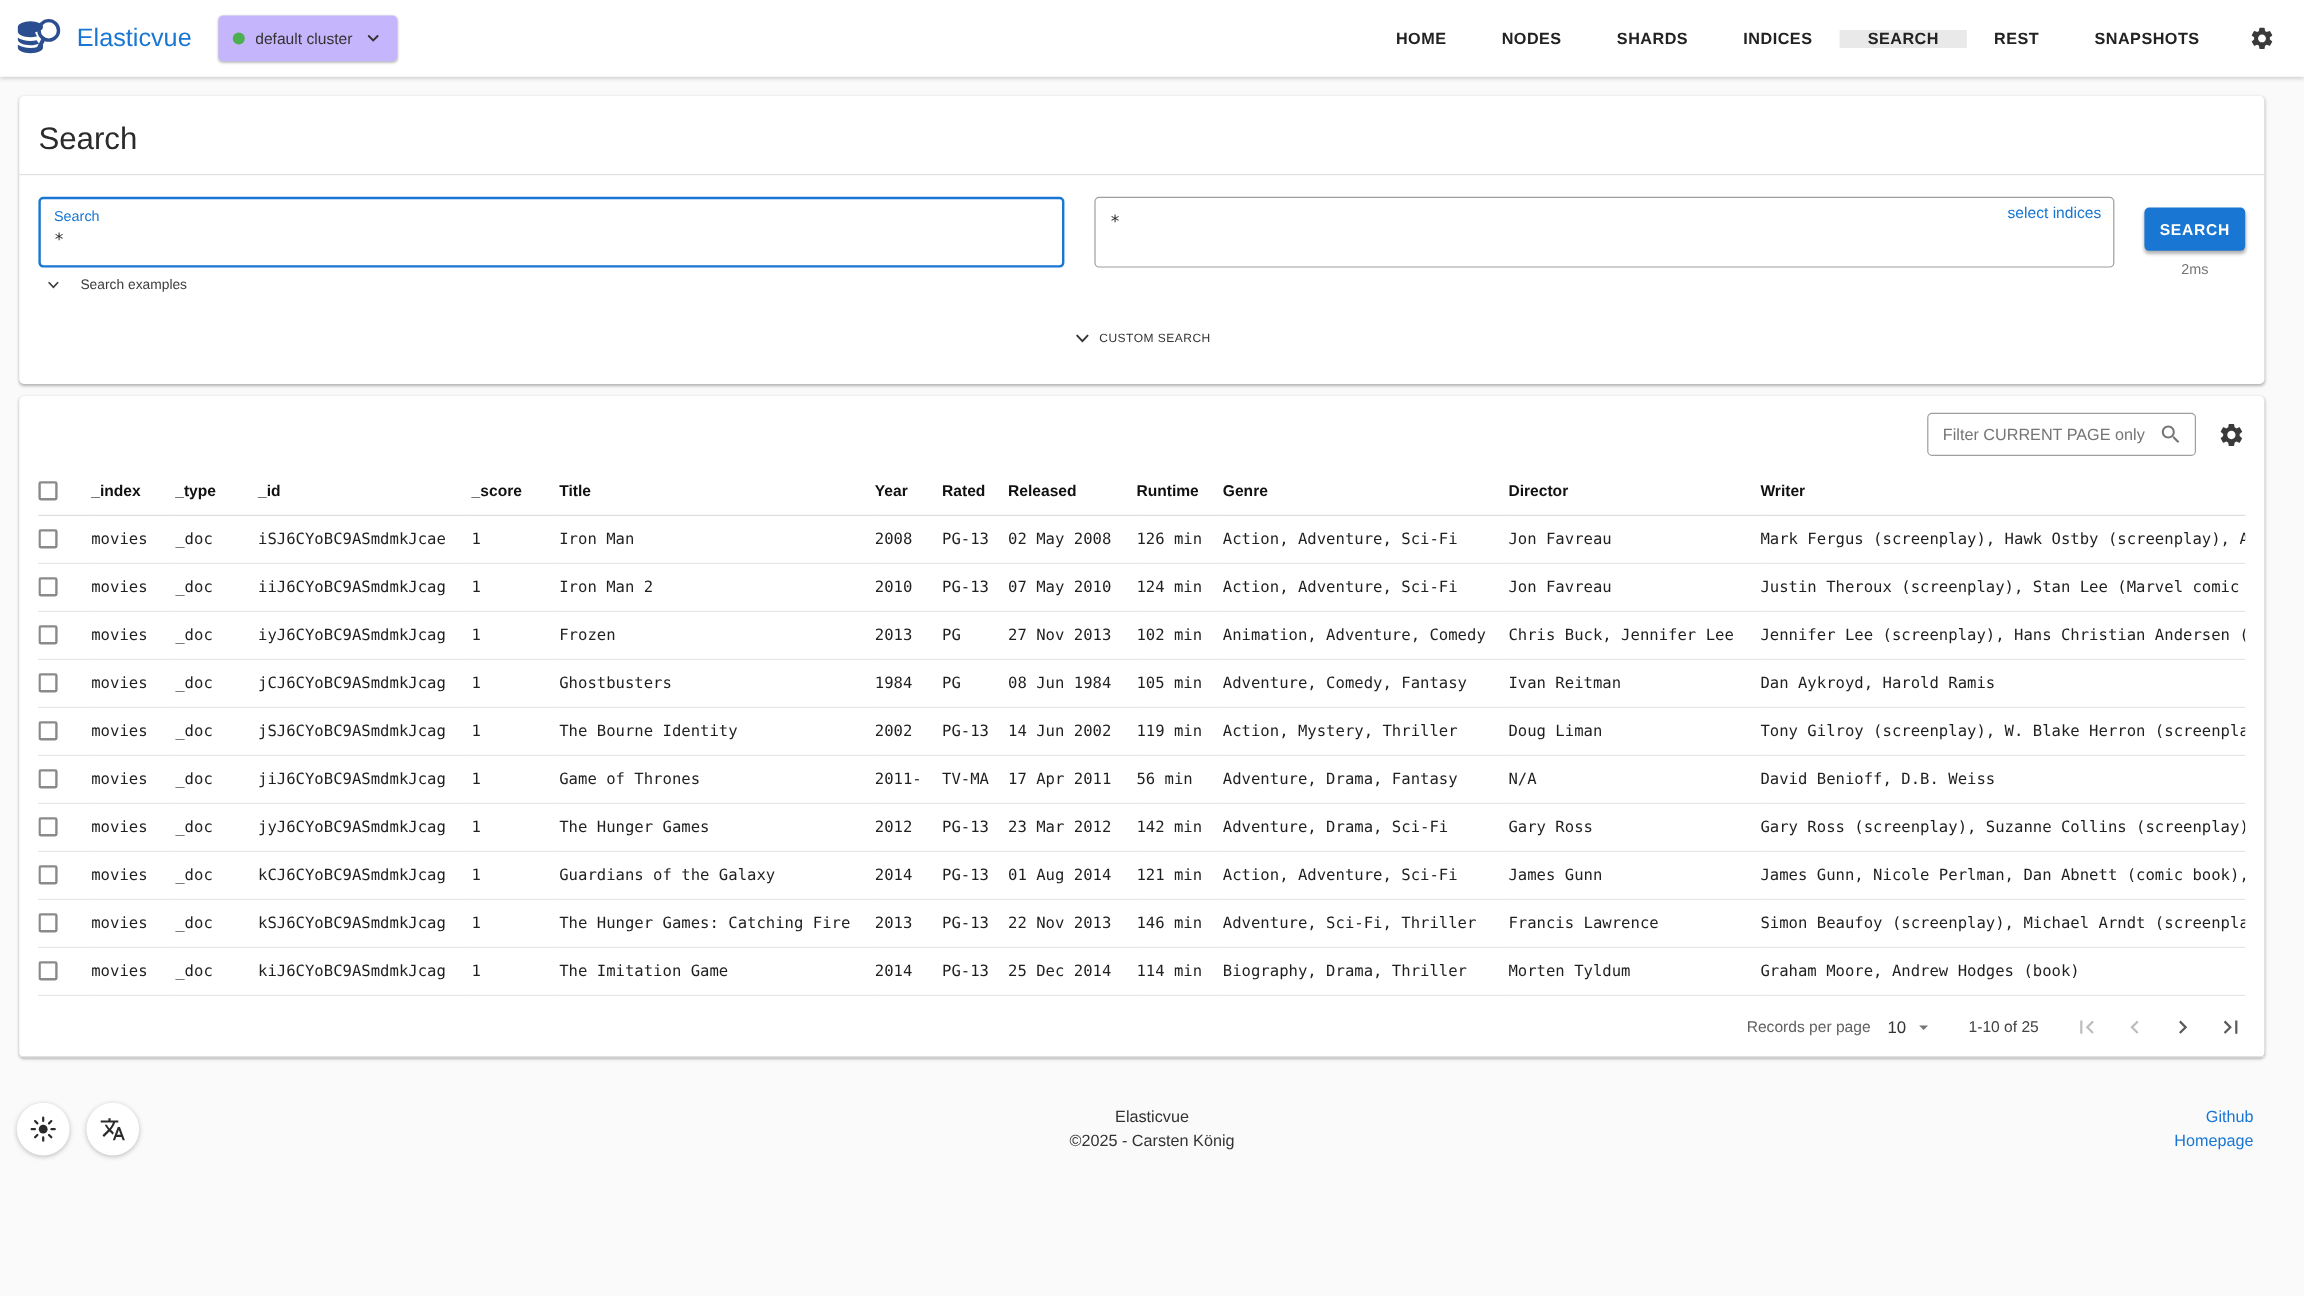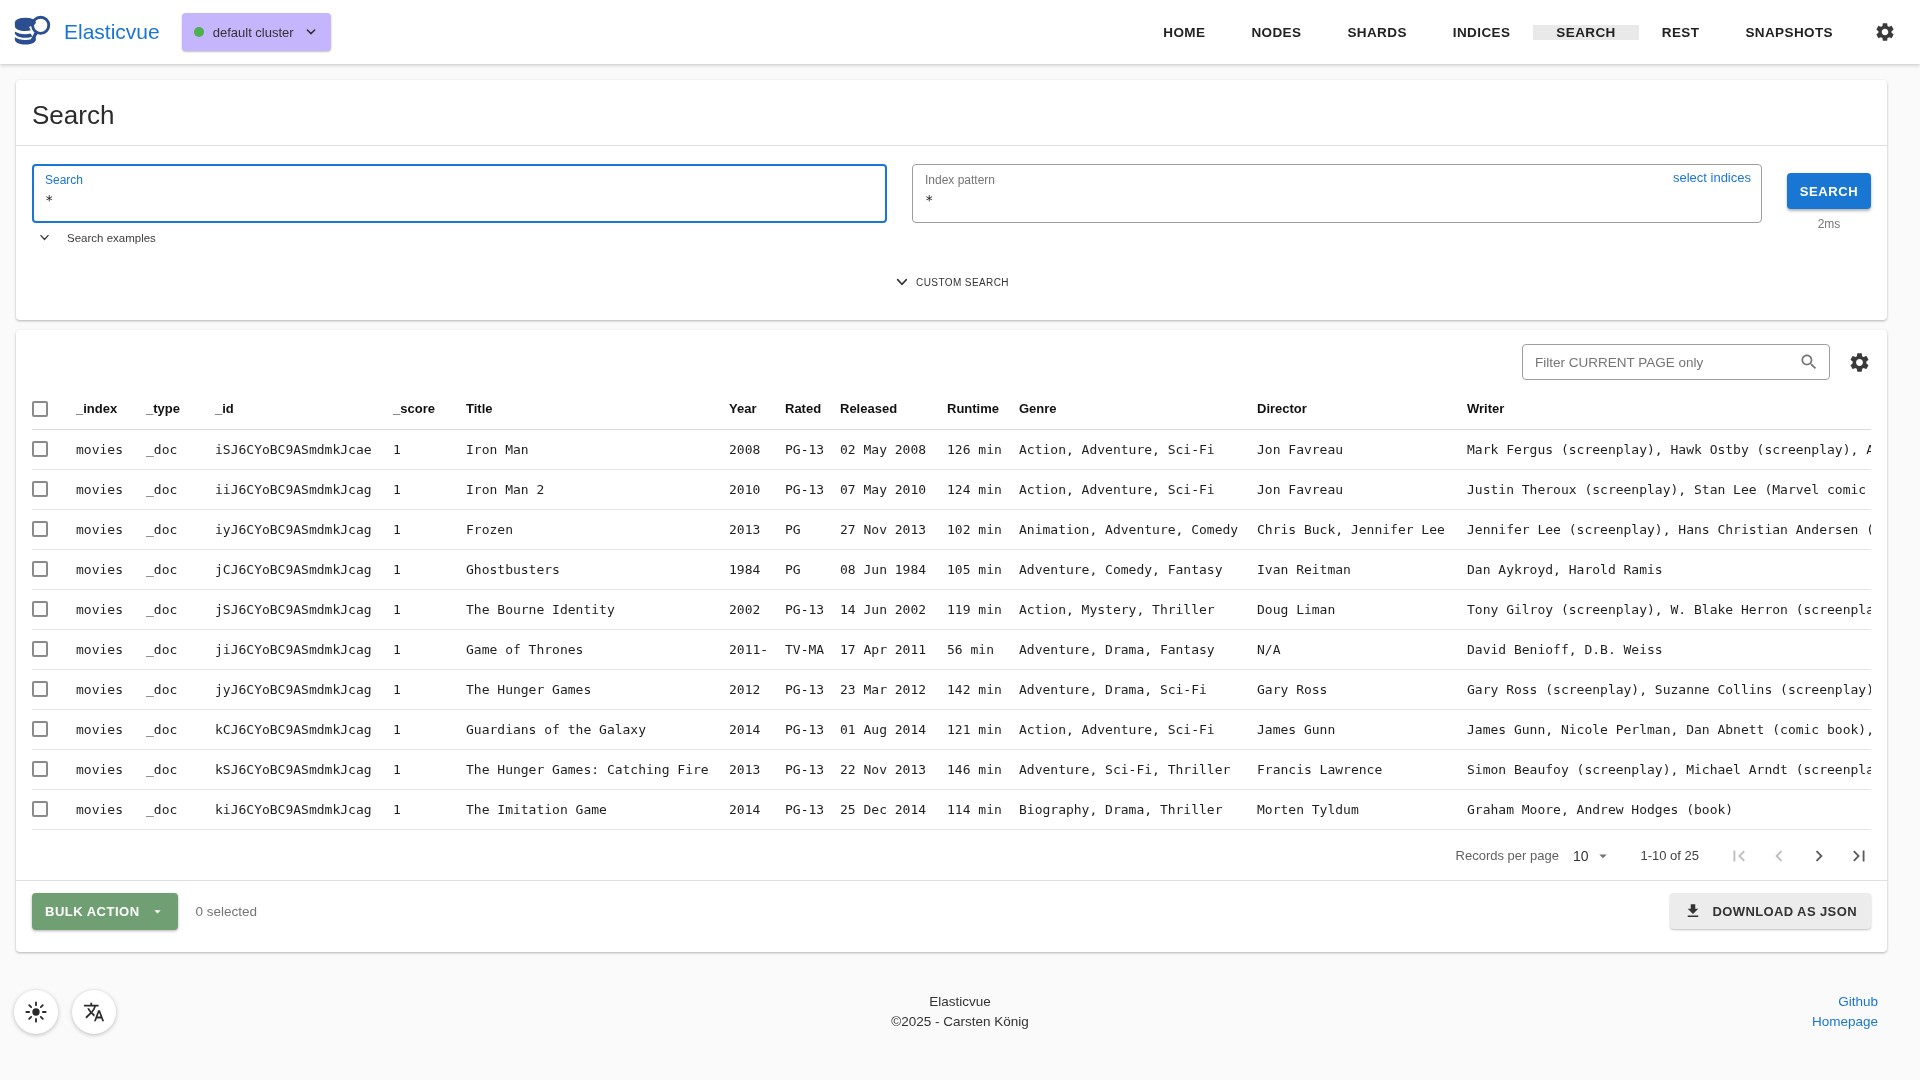--- a/index.html
+++ b/index.html
@@ -68,21 +68,21 @@
   .took { text-align:center; font-size:12px; color:#757575; margin-top:8px; }
   .custom-row {
     display:flex; align-items:center; justify-content:center; gap:6px;
     margin-top:30px; padding-bottom:30px; font-size:10px; color:#333;
     letter-spacing:.4px; cursor:pointer;
   }
   
   .results-card { margin-top:10px; margin-bottom:14px; }
   .toolbar { display:flex; justify-content:flex-end; align-items:center; gap:18px; padding:14px 16px 10px; }
   .filter-box {
-    width:308px; height:36px; border:1px solid #9e9e9e; border-radius:4px;
+    width:224px; height:36px; border:1px solid #9e9e9e; border-radius:4px;
     display:flex; align-items:center; padding:0 10px;
   }
   .filter-box input {
     border:none; outline:none; flex:1; font-size:13.5px; color:#333;
     font-family:"Liberation Sans", sans-serif; background:transparent;
   }
   .filter-box input::placeholder { color:#757575; opacity:1; }
   table.results { border-collapse:collapse; table-layout:fixed; width:calc(100% - 32px); margin:4px 16px 0; }
   table.results th {
     text-align:left; font-size:13px; font-weight:bold; color:#111;
@@ -191,21 +191,20 @@
         <div class="hint-row">
           <svg width="13" height="13" viewBox="0 0 24 24">
               <path d="M5.5 8.5l6.5 7 6.5-7" fill="none" stroke="#3c3c3c" stroke-width="2.6" stroke-linecap="round"></path>
             </svg>
           <span>Search examples</span>
         </div>
       </div>
 
       <div class="col-index">
         <div class="field">
-          <div class="flabel">Index pattern</div>
           <div class="fvalue">*</div>
           <a class="select-indices">select indices</a>
         </div>
       </div>
 
       <div class="col-btn">
         <button class="btn-primary">SEARCH</button>
         <div class="took">2ms</div>
       </div>
     </div>
@@ -448,35 +447,20 @@
         <span class="pg-btn enabled">
           <svg width="22" height="22" viewBox="0 0 24 24">
               <path d="M5.59 7.41L10.18 12l-4.59 4.59L7 18l6-6-6-6zM16 6h2v12h-2z"></path>
             </svg>
         </span>
       </span>
     </div>
 
     <div class="divider"></div>
 
-    <div class="bulk-row">
-      <button class="btn-bulk">
-        <span>BULK ACTION</span>
-        <svg width="15" height="15" viewBox="0 0 24 24" fill="#fff">
-            <path d="M7 10l5 5 5-5z"></path>
-          </svg>
-      </button>
-      <span class="selected-count">0 selected</span>
-      <button class="btn-download">
-        <svg width="18" height="18" viewBox="0 0 24 24" fill="#333">
-            <path d="M19 9h-4V3H9v6H5l7 7 7-7zM5 18v2h14v-2H5z"></path>
-          </svg>
-        <span>DOWNLOAD AS JSON</span>
-      </button>
-    </div>
   </section>
 </main>
 
 <footer class="footer">
   <span class="fab">
     <svg width="22" height="22" viewBox="0 0 24 24">
       <circle cx="12" cy="12" r="4" fill="#2b2b2b"></circle>
       <g stroke="#2b2b2b" stroke-width="2" stroke-linecap="round">
         <line x1="12" y1="1.5" x2="12" y2="4.5"></line>
           <line x1="12" y1="19.5" x2="12" y2="22.5"></line>

